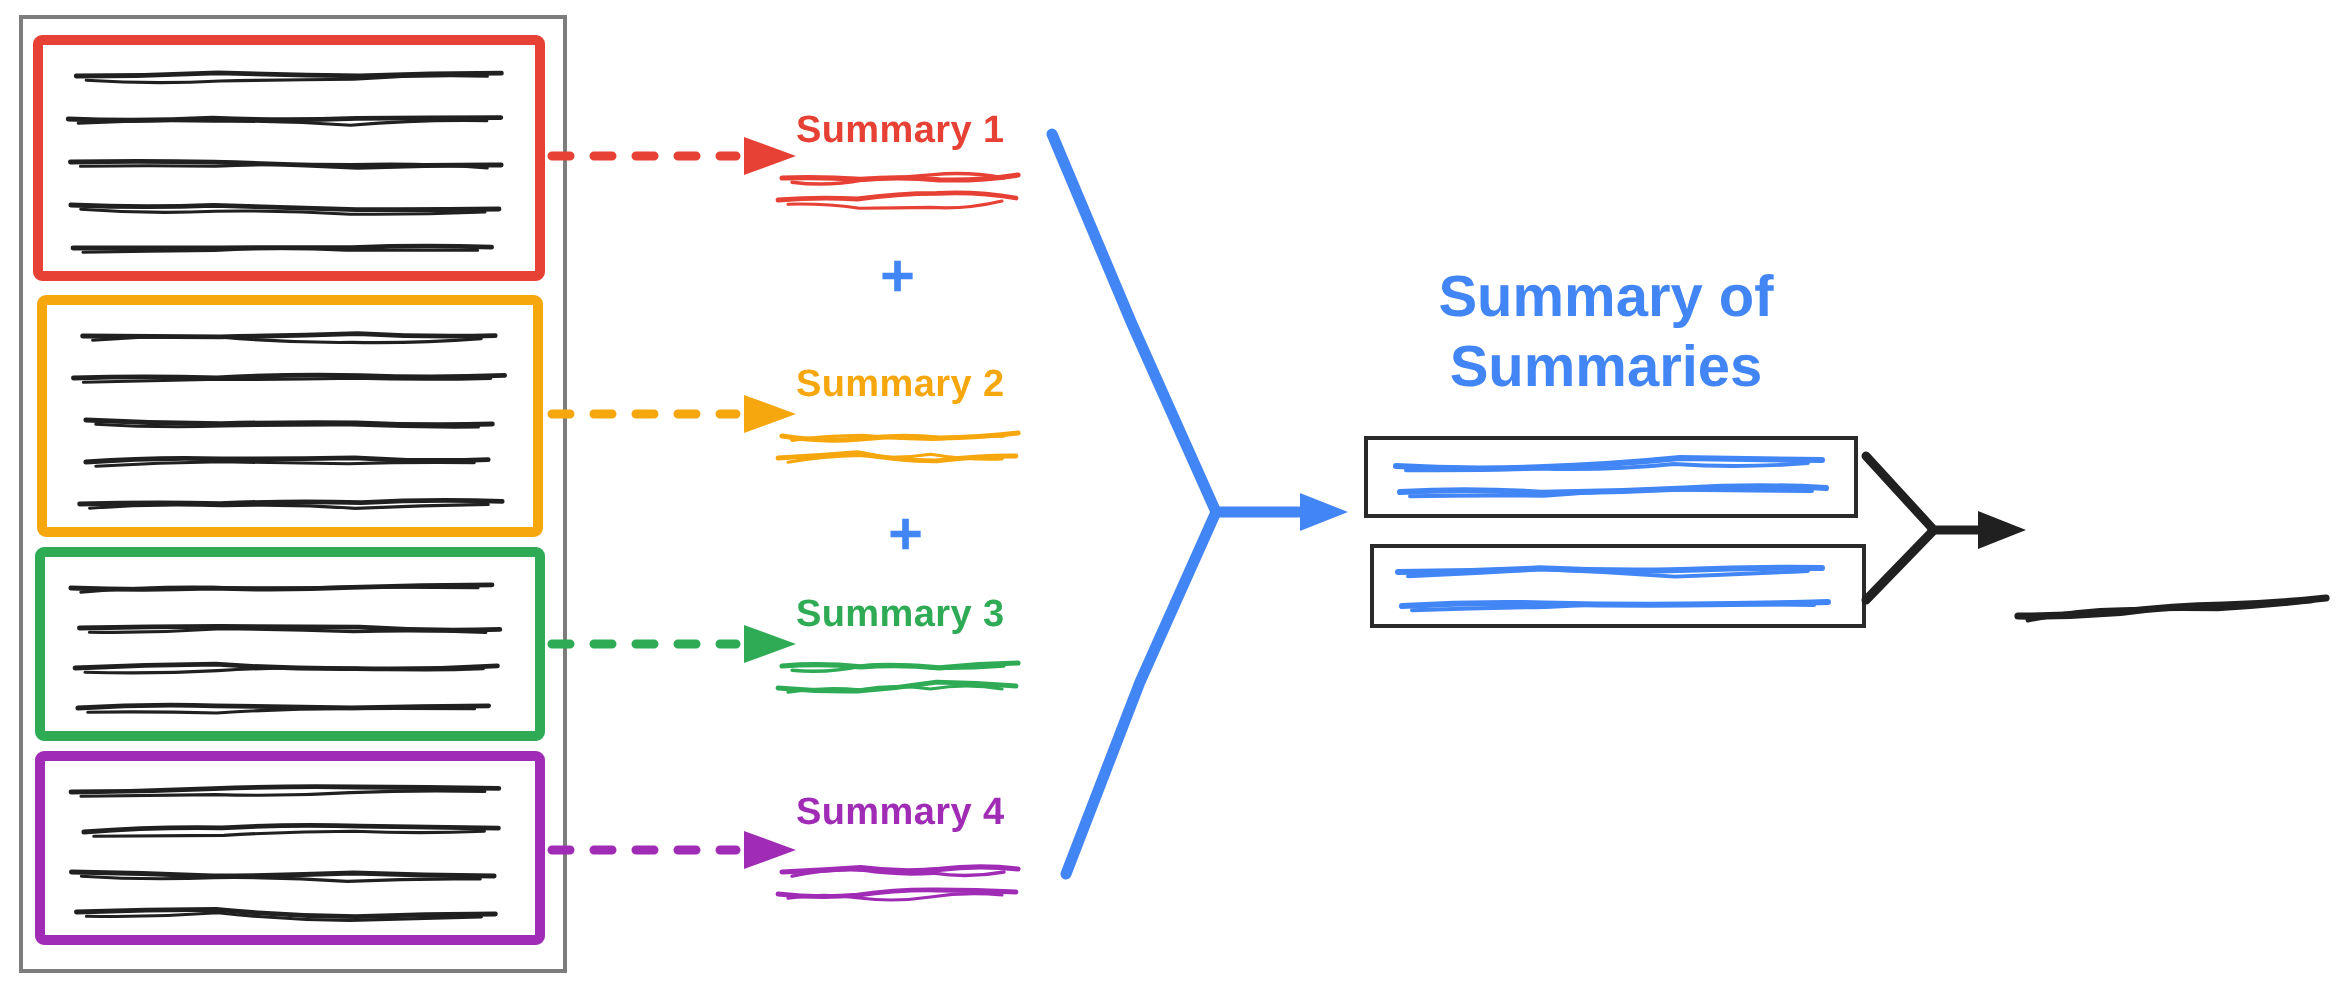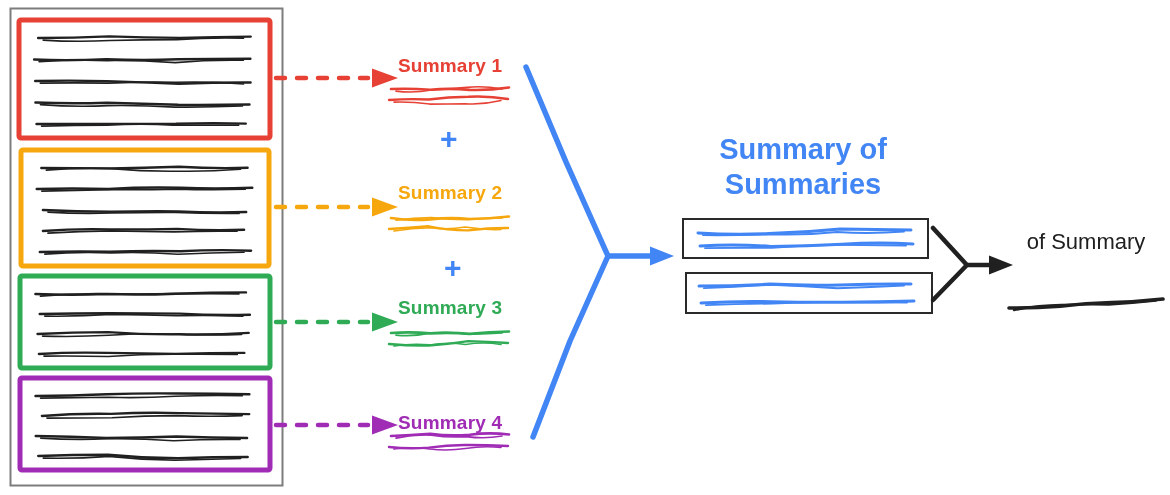--- a/index.html
+++ b/index.html
@@ -5,21 +5,21 @@
   html,body{margin:0;padding:0;background:#fff;}
   .stage{
     position:relative;width:1170px;height:495px;background:#fff;overflow:hidden;
     font-family:"Liberation Sans",sans-serif;
   }
   .stage svg{position:absolute;left:0;top:0;}
   .lbl{position:absolute;left:398px;font-size:19px;font-weight:700;letter-spacing:.2px;white-space:nowrap;}
   .lbl.s1{top:55px;color:var(--c-red,#e64134);}
   .lbl.s2{top:182px;color:var(--c-orange,#f6a70e);}
   .lbl.s3{top:297px;color:var(--c-green,#2faa55);}
-  .lbl.s4{top:412px;color:var(--c-purple,#a02cb5);}
+  .lbl.s4{top:396px;color:var(--c-purple,#a02cb5);}
   .plus{position:absolute;font-size:30px;font-weight:800;color:var(--c-blue,#4285f4);line-height:36px;}
   .plus.p1{left:440px;top:121px;}
   .plus.p2{left:444px;top:250px;}
   .sos-title{
     position:absolute;left:686px;top:132px;width:234px;text-align:center;
     font-size:29px;line-height:35px;font-weight:700;color:var(--c-blue,#4285f4);
   }
   .final-title{
     position:absolute;left:996px;top:198px;width:180px;text-align:center;
     font-size:22px;line-height:29px;font-weight:500;color:var(--c-ink,#202020);
@@ -142,16 +142,16 @@
   <div class="plus p1">+</div>
   <div class="plus p2">+</div>
 
   <div class="sos-title">
     <span>Summary of</span><br>
     <span>Summaries</span>
   </div>
 
   <div class="final-title">
     <br>
-    <span>of Summary</span><br>
+    <br>
   </div>
 
 </div>
 
 </body></html>

